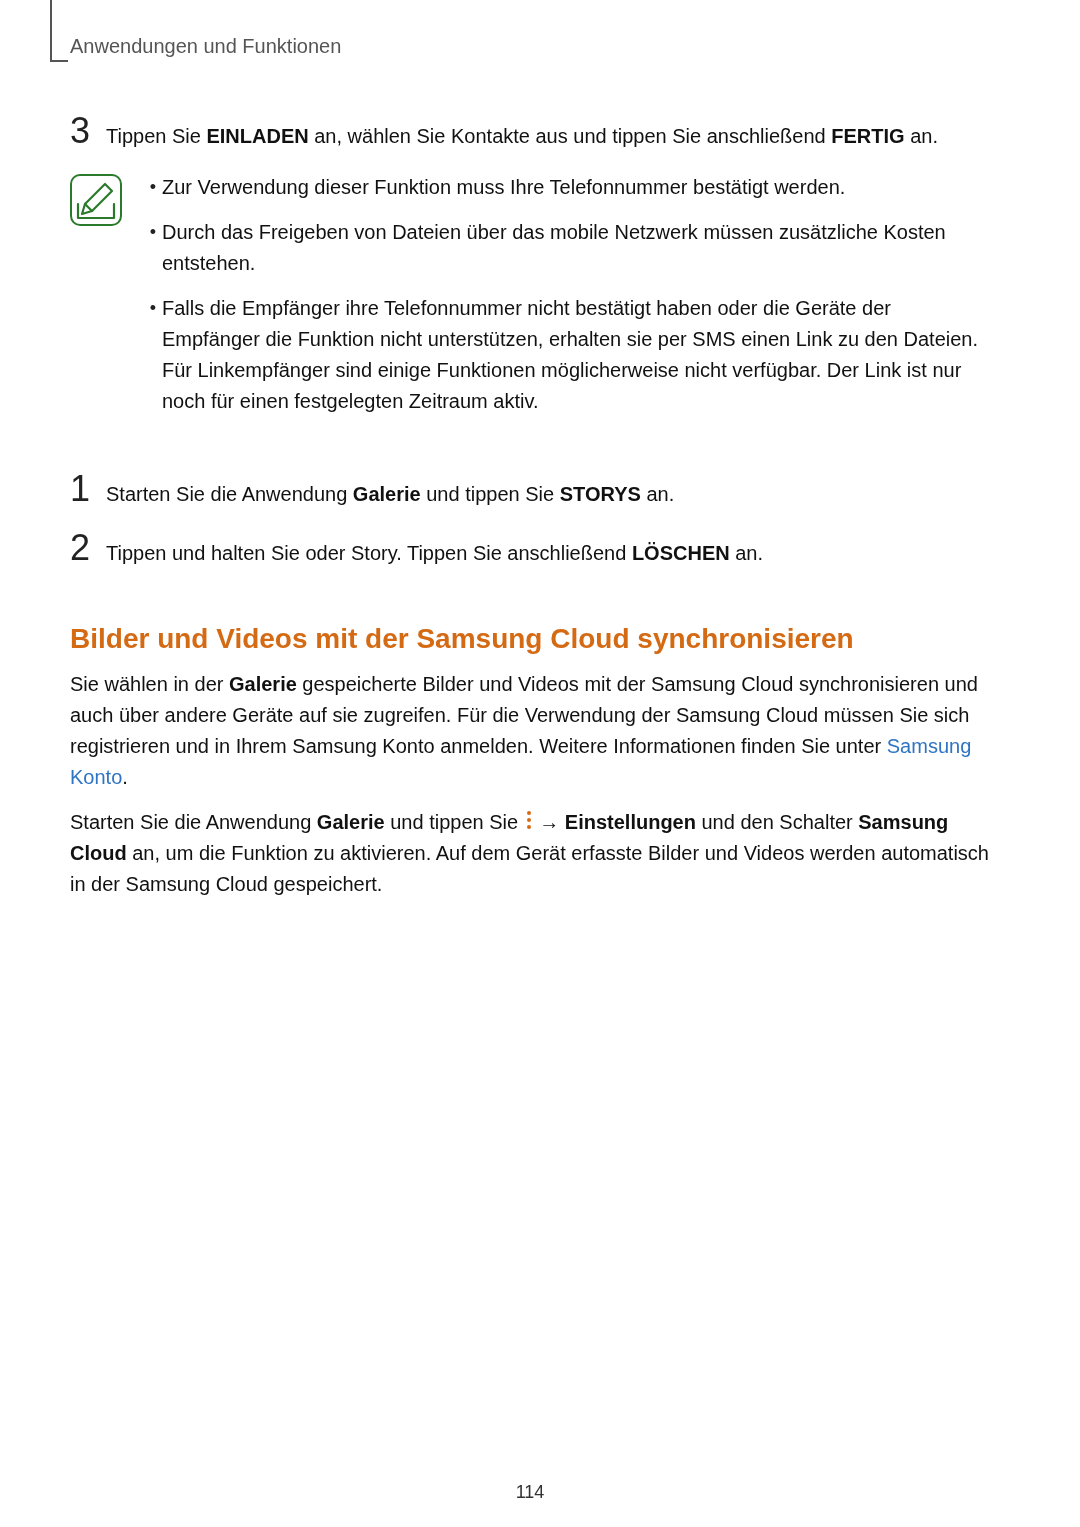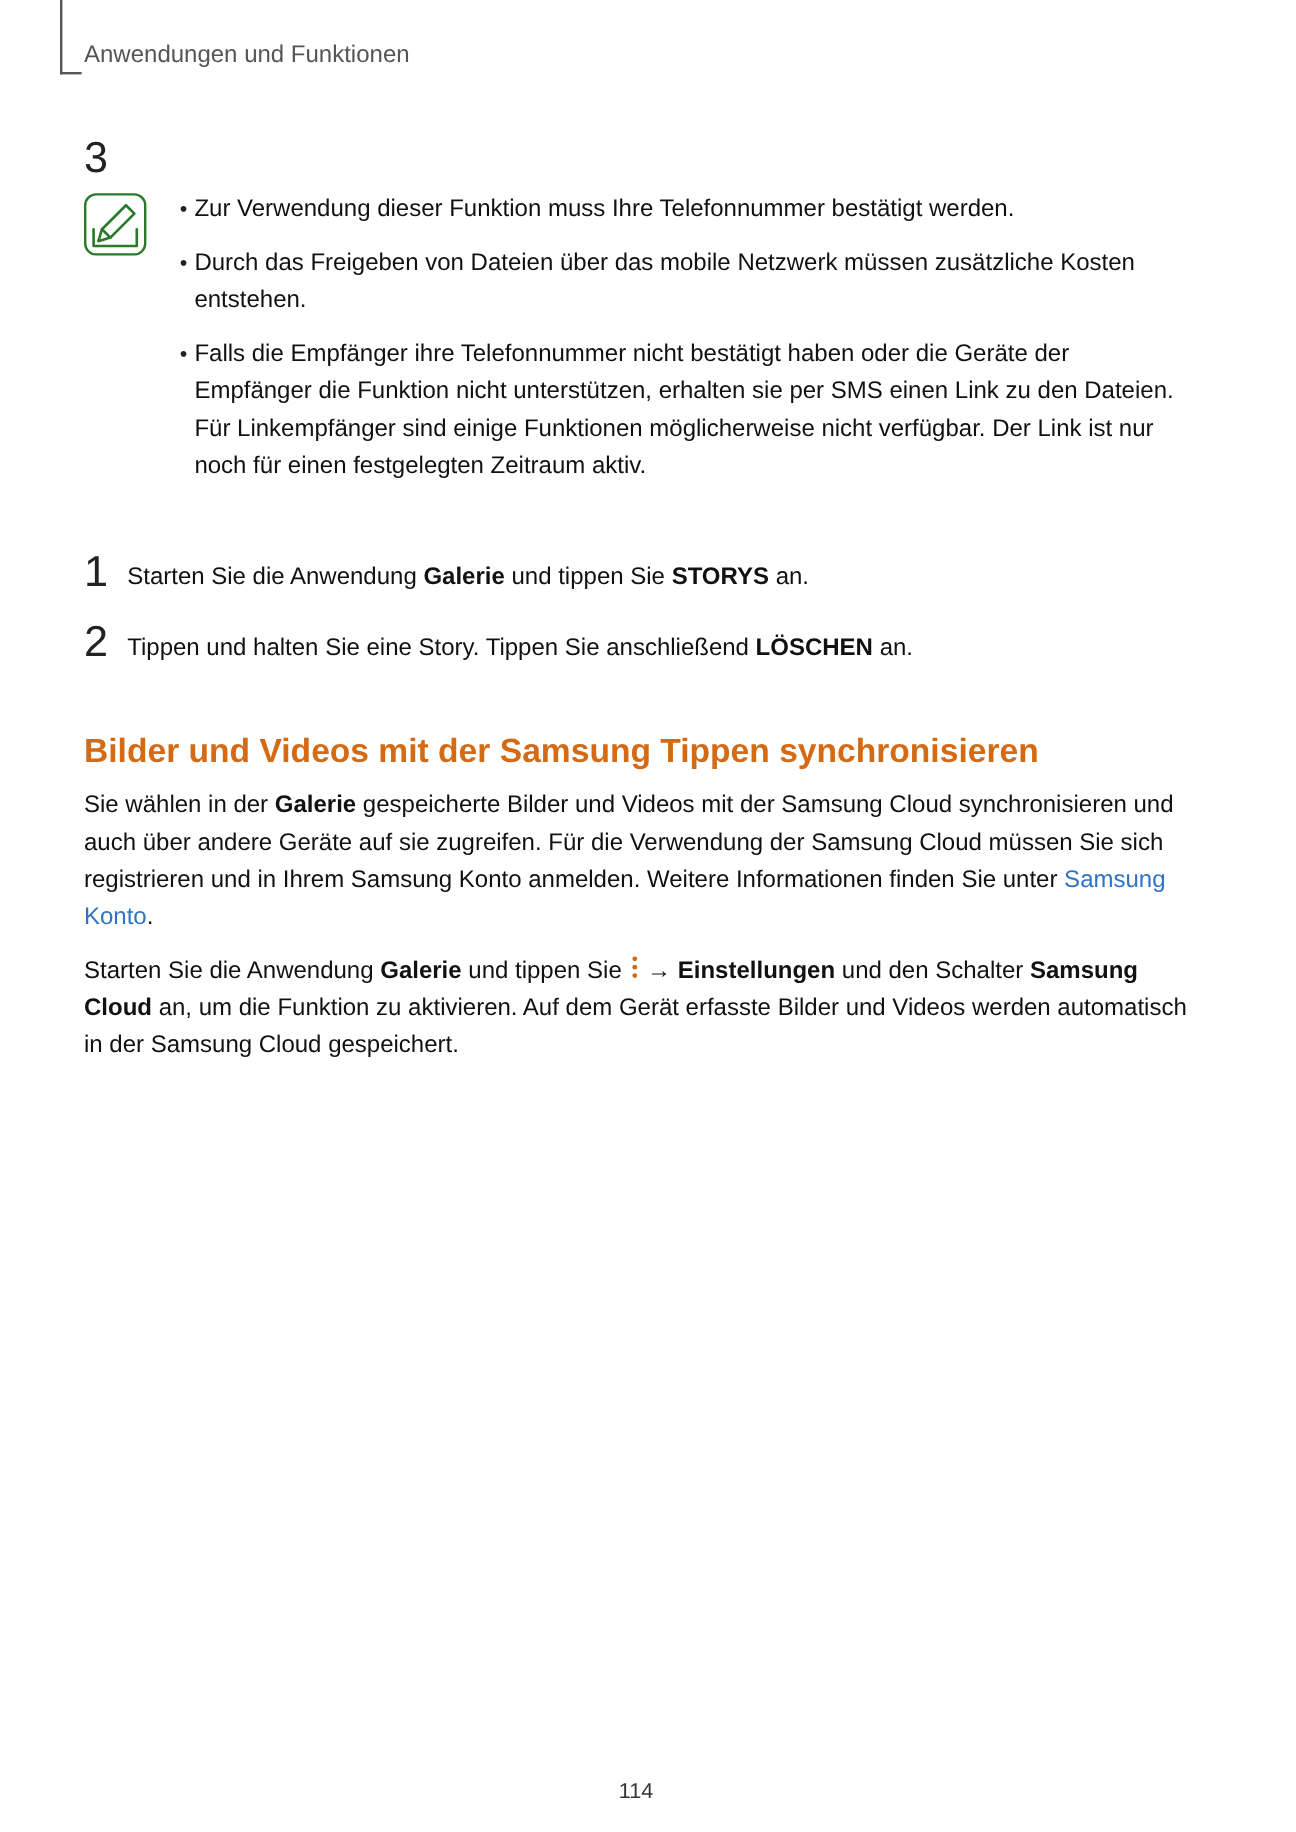--- a/index.html
+++ b/index.html
@@ -138,20 +138,23 @@
 <body>
 
 <div class="page">
   <div class="corner"></div>
 
   <div class="running-head">Anwendungen und Funktionen</div>
 
   <div class="step-row">
     <div class="step-num">3</div>
     <div class="step-body">
+      <p>
+        <span>Tippen Sie </span><span class="bold">EINLADEN</span><span> an, wählen Sie Kontakte aus und tippen Sie anschließend </span><span class="bold">FERTIG</span><span> an.</span>
+      </p>
     </div>
   </div>
 
   <div class="note-row">
     <div class="note-icon-box">
       <svg viewBox="0 0 48 48" width="48" height="48">
         <g stroke="#2b7a2b" stroke-width="2.2" fill="none" stroke-linejoin="round" stroke-linecap="round">
           <path d="M33 8 L40 15 L20 35 L10 38 L13 28 Z"></path>
           <path d="M6 28 L6 42 L42 42 L42 28"></path>
           <path d="M13 28 L20 35"></path>
@@ -181,26 +184,26 @@
       <p>
         <span>Starten Sie die Anwendung </span><span class="bold">Galerie</span><span> und tippen Sie </span><span class="bold">STORYS</span><span> an.</span>
       </p>
     </div>
   </div>
 
   <div class="step-row">
     <div class="step-num">2</div>
     <div class="step-body">
       <p>
-        <span>Tippen und halten Sie eine Story. Tippen Sie anschließend </span><span class="bold">LÖSCHEN</span><span> an.</span>
+        <span>Tippen und halten Sie oder Story. Tippen Sie anschließend </span><span class="bold">LÖSCHEN</span><span> an.</span>
       </p>
     </div>
   </div>
 
-  <h2 class="orange">Bilder und Videos mit der Samsung Tippen synchronisieren</h2>
+  <h2 class="orange">Bilder und Videos mit der Samsung Cloud synchronisieren</h2>
 
   <p class="body-para">
     <span>Sie wählen in der </span><span class="bold">Galerie</span><span> gespeicherte Bilder und Videos mit der Samsung Cloud synchronisieren und auch über andere Geräte auf sie zugreifen. Für die Verwendung der Samsung Cloud müssen Sie sich registrieren und in Ihrem Samsung Konto anmelden. Weitere Informationen finden Sie unter </span><span class="link">Samsung Konto</span><span>.</span>
   </p>
 
   <p class="body-para">
     <span>Starten Sie die Anwendung </span><span class="bold">Galerie</span><span> und tippen Sie </span><span class="kebab"><span class="d1"></span><span class="d2"></span><span class="d3"></span></span><span> → </span><span class="bold">Einstellungen</span><span> und den Schalter </span><span class="bold">Samsung Cloud</span><span> an, um die Funktion zu aktivieren. Auf dem Gerät erfasste Bilder und Videos werden automatisch in der Samsung Cloud gespeichert.</span>
   </p>
 
   <div class="page-number">114</div>

